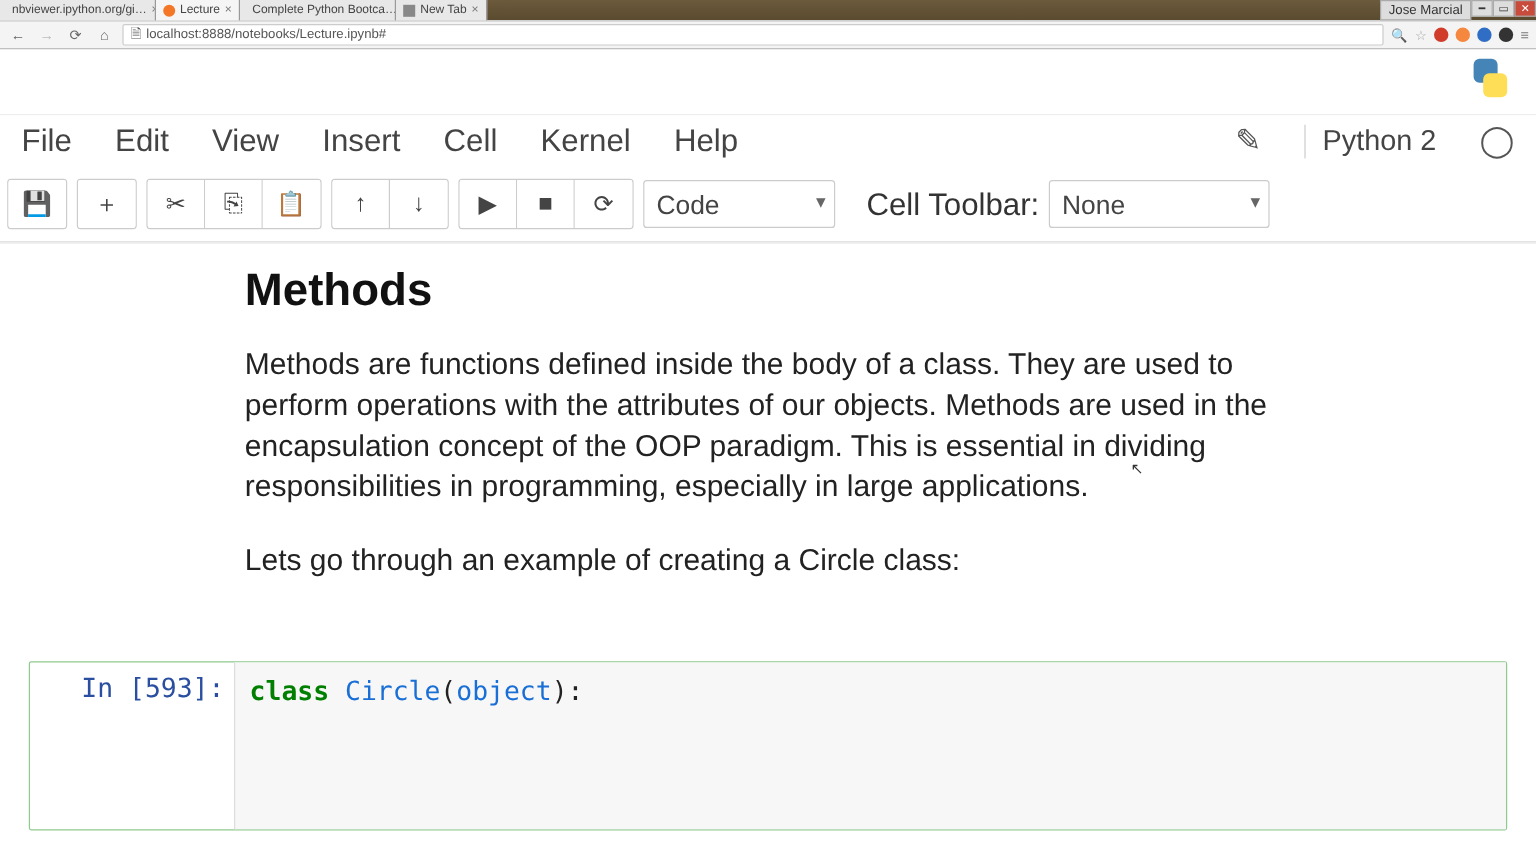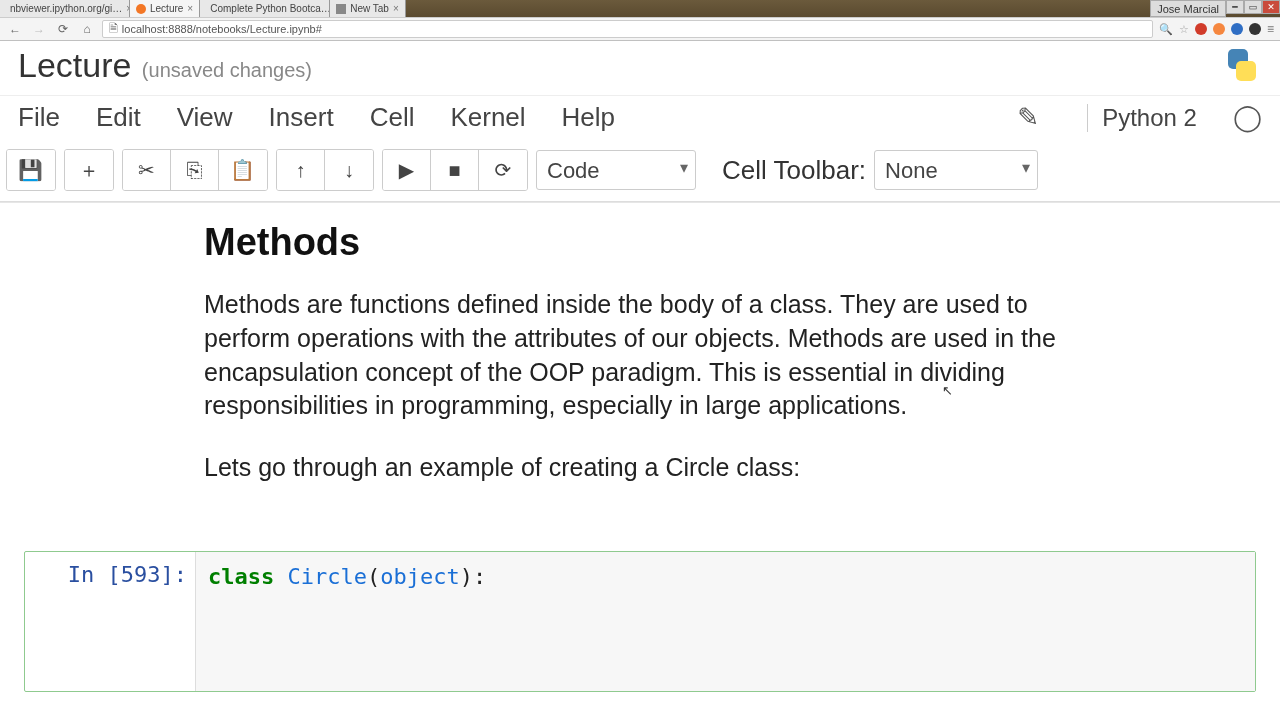--- a/index.html
+++ b/index.html
@@ -153,21 +153,20 @@
   border-top: 1px solid #eee;
   font-size: 26px;
   color: #444;
 }
 .jp-menubar .ml-auto { margin-left: auto; }
 .kernel-name {
   font-size: 24px;
   color: #444;
   border-left: 1px solid #ccc;
   padding-left: 14px;
-  margin-left: 12px;
 }
 .edit-icon, .kernel-ind {
   color: #555;
 }
 
 
 .jp-toolbar {
   display: flex;
   align-items: center;
   padding: 4px 6px 10px;
@@ -329,24 +328,20 @@
       <span class="ext-ic red"></span>
       <span class="ext-ic orange"></span>
       <span class="ext-ic blue"></span>
       <span class="ext-ic dark"></span>
       <span style="color:#777;font-size:12px">≡</span>
     </div>
   </div>
 </div>
 
 <div class="jp-header">
-  <div>
-    <span class="jp-title">Lecture</span>
-    <span class="jp-unsaved">(unsaved changes)</span>
-  </div>
   <div class="jp-kernel-logo">
     <div class="py-logo"></div>
   </div>
 </div>
 
 <div class="jp-menubar">
   <span>File</span>
   <span>Edit</span>
   <span>View</span>
   <span>Insert</span>
@@ -379,21 +374,21 @@
     <div class="tb-btn">■</div>
     <div class="tb-btn">⟳</div>
   </div>
   <div class="select-wrap">
     <select class="tb-select" style="width:160px">
       <option>Code</option>
     </select>
   </div>
   <span class="cell-toolbar-label">Cell Toolbar:</span>
   <div class="select-wrap">
-    <select class="tb-select" style="width:164px">
+    <select class="tb-select" style="width:184px">
       <option>None</option>
     </select>
   </div>
 </div>
 
 <div class="nb-scroll">
   <div class="nb-container">
     <div class="md-cell">
       <h2>Methods</h2>
       <p>Methods are functions defined inside the body of a class. They are used to perform operations with the attributes of our objects. Methods are used in the encapsulation concept of the OOP paradigm. This is essential in dividing responsibilities in programming, especially in large applications.</p>

